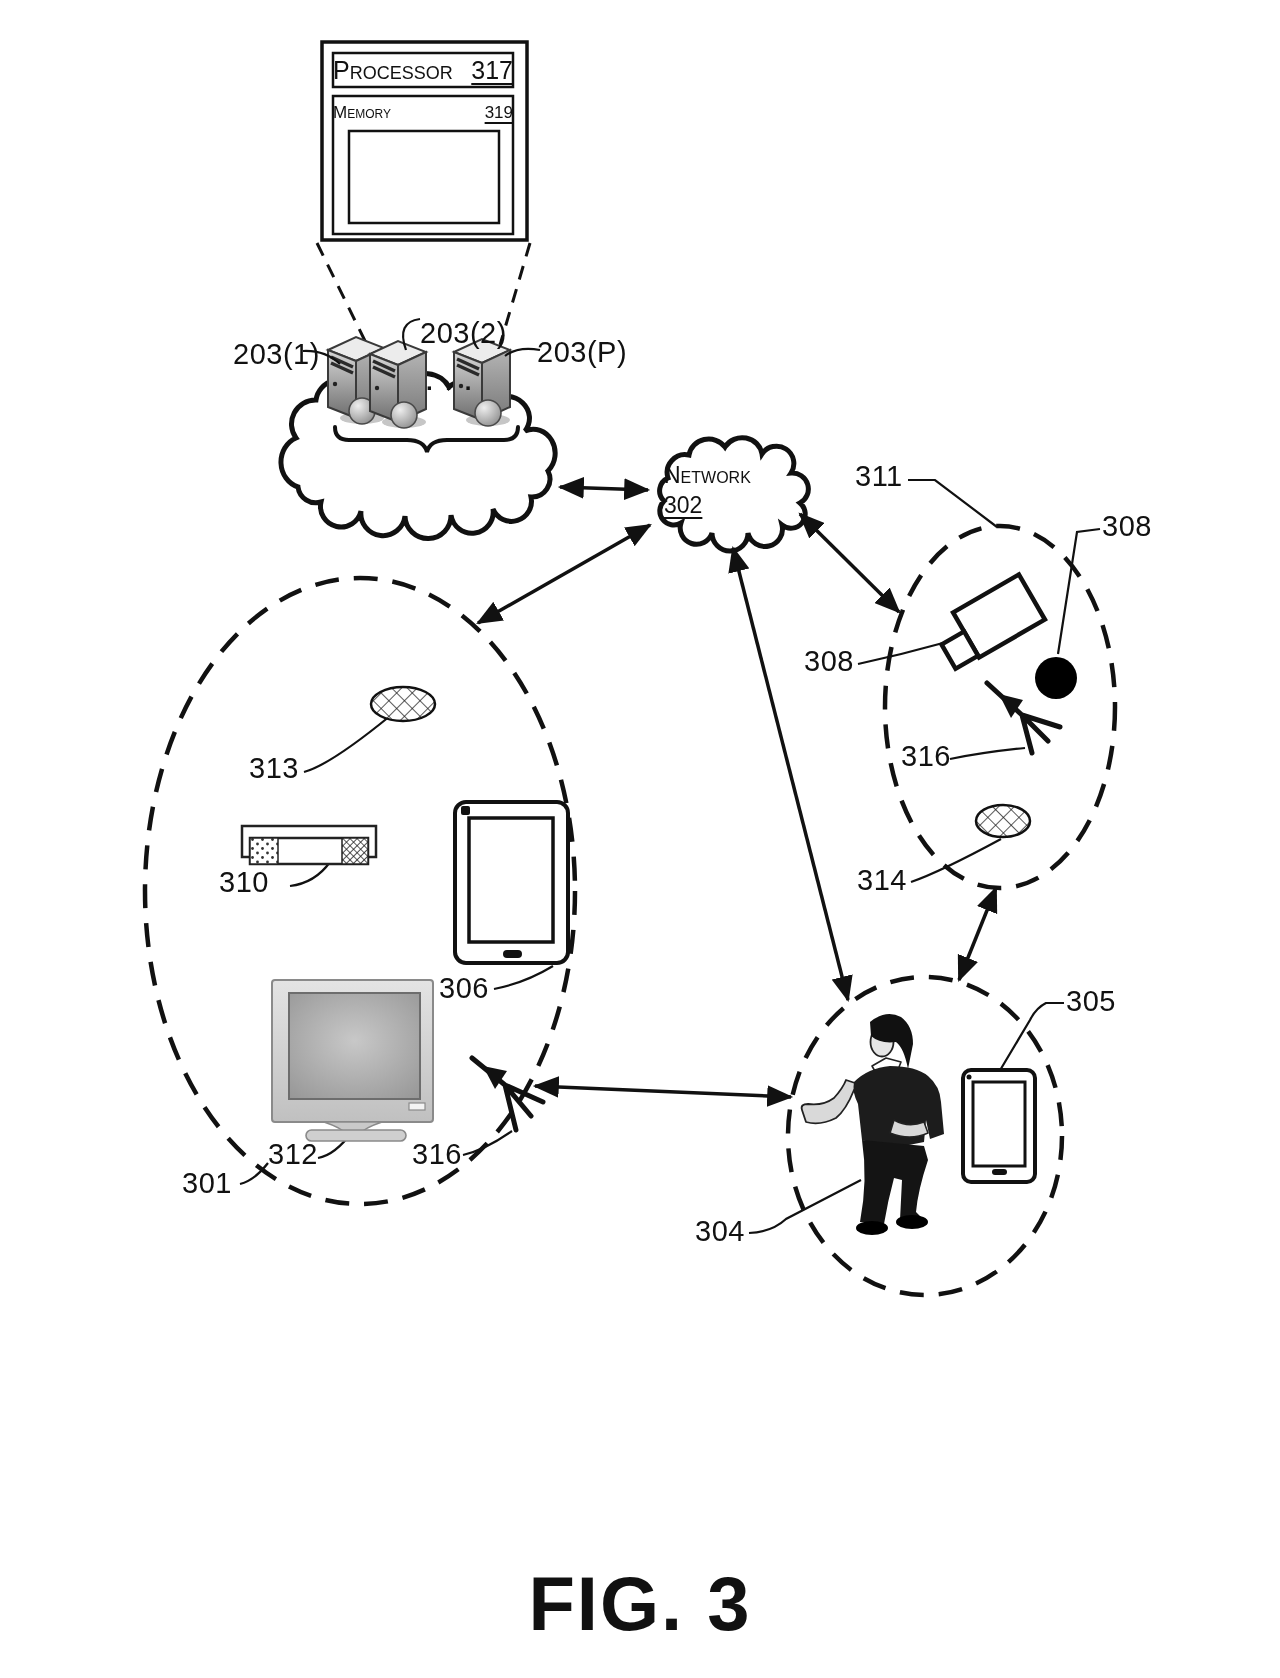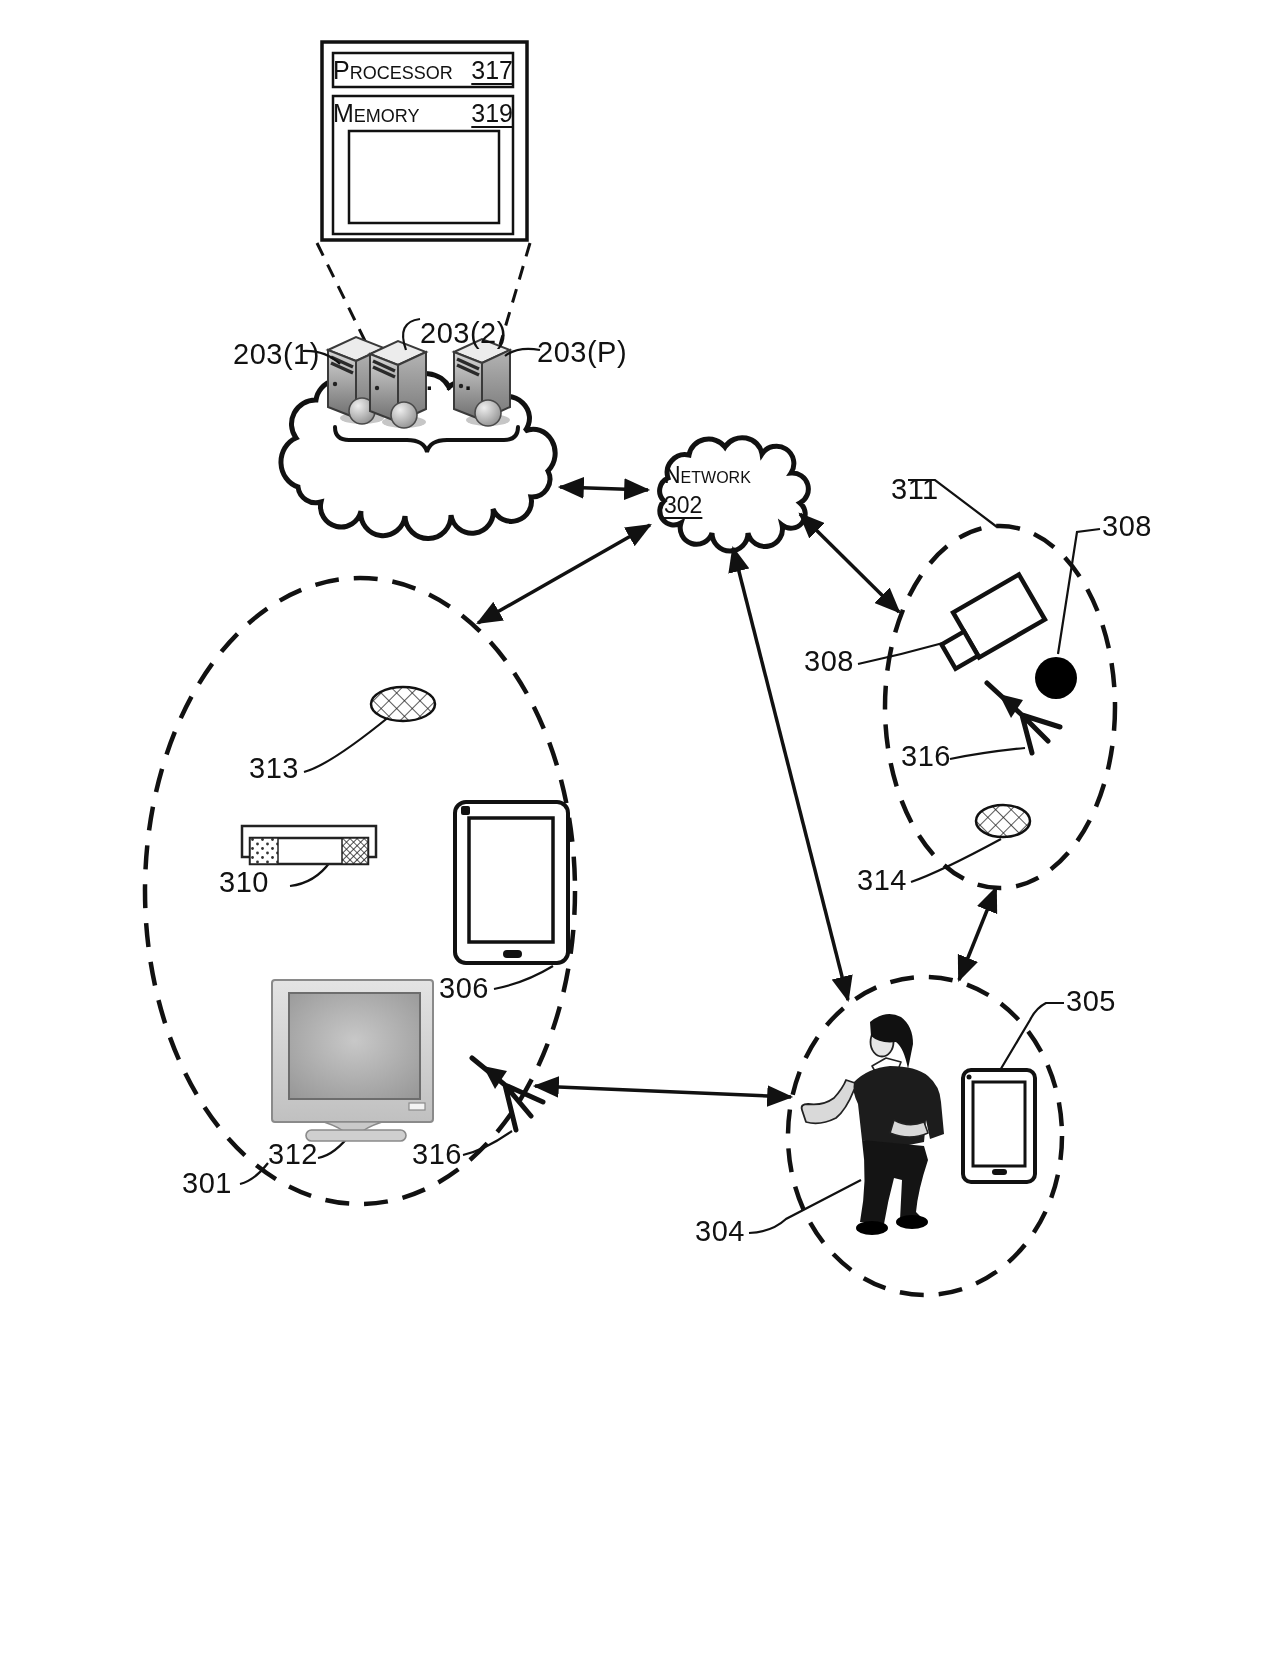--- a/index.html
+++ b/index.html
@@ -199,46 +199,47 @@
     <rect x="963" y="1070" width="72" height="112" rx="8" fill="#fff" stroke="#111" stroke-width="4"></rect>
     <rect x="973" y="1082" width="52" height="84" fill="#fff" stroke="#111" stroke-width="3"></rect>
     <circle cx="969" cy="1077" r="2.5" fill="#111"></circle>
     <rect x="992" y="1169" width="15" height="6" rx="3" fill="#111"></rect>
   </g>
 </svg>
 
 <div class="boxtext" style="left:333px;top:53px;width:180px;height:34px;font-size:25px;">
   <span class="lbl">Processor</span>&nbsp;<span class="ref">317</span>
 </div>
-<div class="boxtext" style="left:333px;top:98px;width:180px;height:30px;font-size:25px;">
+<div class="boxtext" style="left:333px;top:98px;width:180px;height:30px;font-size:17px;">
   <span class="lbl">Memory</span>&nbsp;<span class="ref">319</span>
 </div>
 
 <div class="boxtext" style="left:664px;top:462px;width:132px;height:26px;font-size:23px;">
   <span class="lbl">Network</span>
 </div>
 <div class="boxtext" style="left:664px;top:492px;width:132px;height:26px;font-size:23px;">
   <span class="ref">302</span>
 </div>
 
 <div class="callout" style="left:233px;top:338px;">203(1)</div>
 <div class="callout" style="left:420px;top:307px;margin-top:10px;">203(2)</div>
 <div class="callout" style="left:537px;top:336px;">203(P)</div>
 <div class="callout ellipsis" style="left:426px;top:368px;">. . .</div>
 
-<div class="callout" style="left:855px;top:473px;margin-left:36px;">311</div>
+<div class="callout" style="left:855px;top:460px;">311</div>
 <div class="callout" style="left:804px;top:645px;">308</div>
 <div class="callout" style="left:1102px;top:510px;">308</div>
 <div class="callout" style="left:901px;top:740px;">316</div>
 <div class="callout" style="left:857px;top:864px;">314</div>
 
 <div class="callout" style="left:249px;top:752px;">313</div>
 <div class="callout" style="left:219px;top:866px;">310</div>
 <div class="callout" style="left:439px;top:972px;">306</div>
 <div class="callout" style="left:268px;top:1138px;">312</div>
 <div class="callout" style="left:412px;top:1138px;">316</div>
 <div class="callout" style="left:182px;top:1167px;">301</div>
 
 <div class="callout" style="left:695px;top:1215px;">304</div>
 <div class="callout" style="left:1066px;top:985px;">305</div>
 
+<div class="figcaption">FIG. 3</div>
 
 </div>
 
 </body></html>

